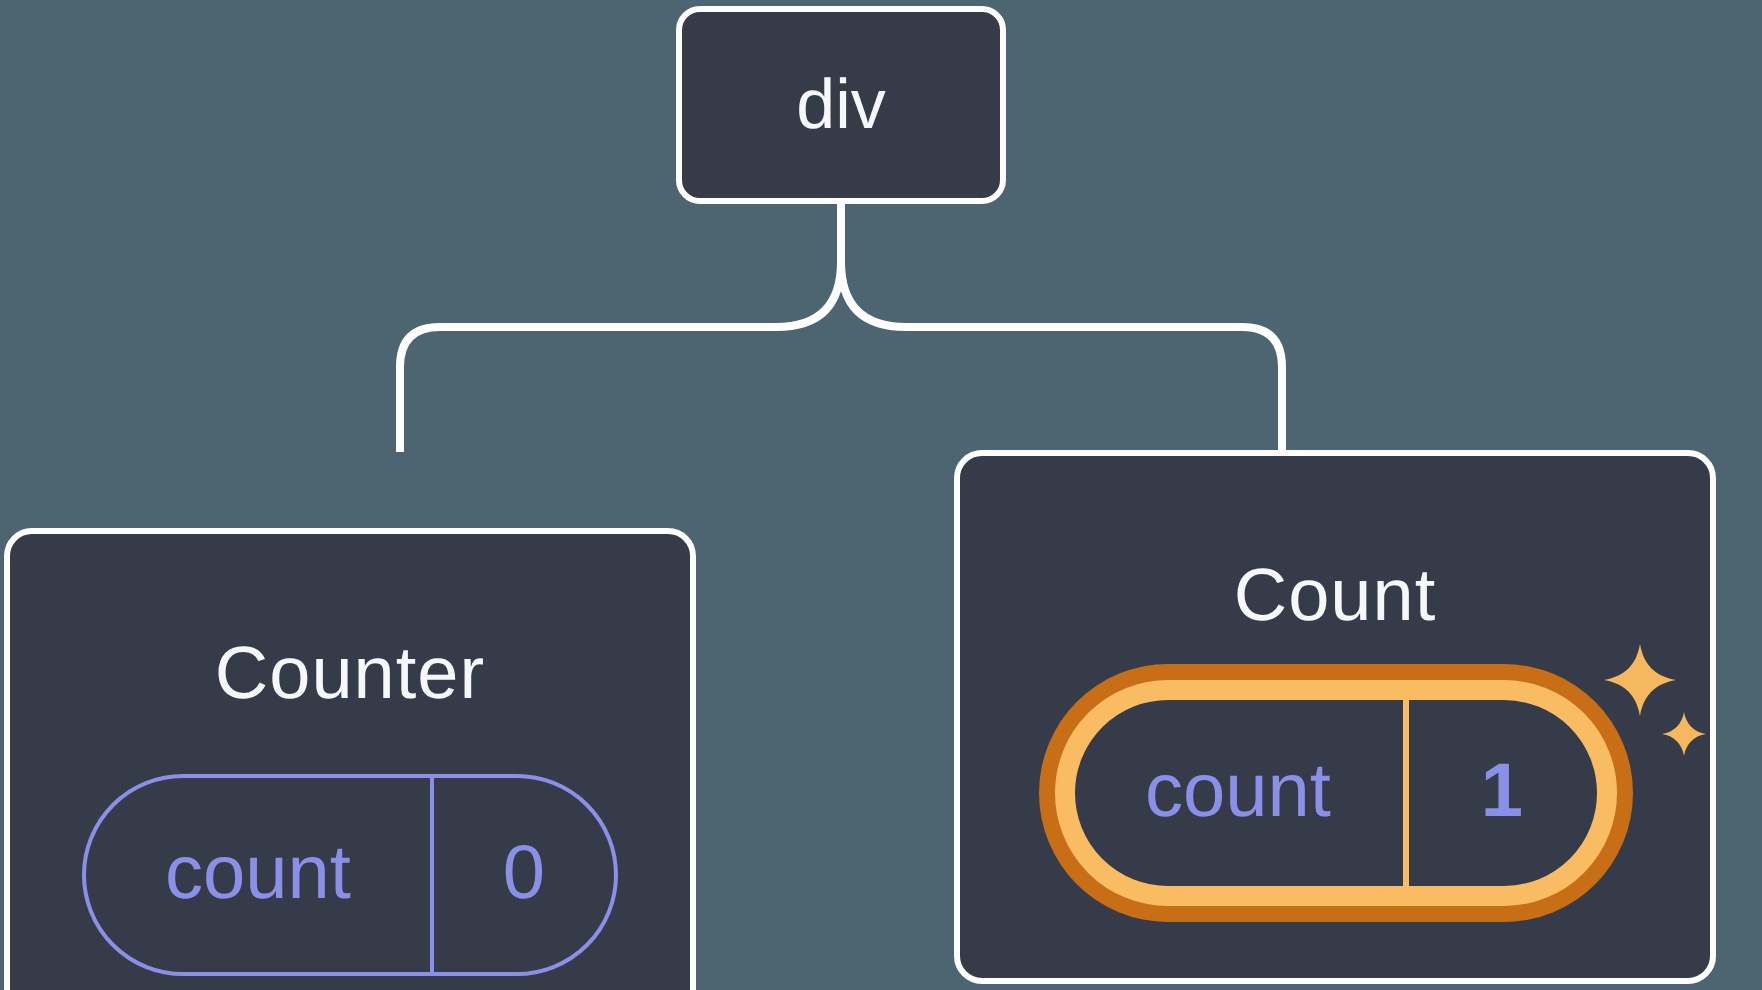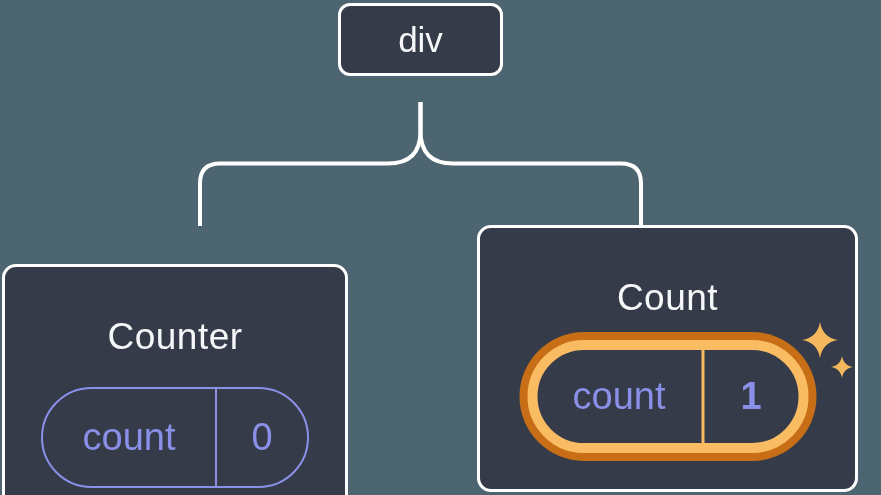--- a/index.html
+++ b/index.html
@@ -32,21 +32,21 @@
     pointer-events: none;
   }
   .connector-svg path {
     stroke: var(--connector);
     stroke-width: 4;
     fill: none;
   }
   .root-node {
     position: absolute;
     left: 338px; top: 3px;
-    width: 165px; height: 73px;
+    width: 165px; height: 99px;
     background: var(--card-bg);
     border: 3px solid var(--card-border);
     border-radius: 12px;
     display: flex;
     align-items: center;
     justify-content: center;
     color: var(--title-text);
     font-size: 35px;
   }
   .card {

